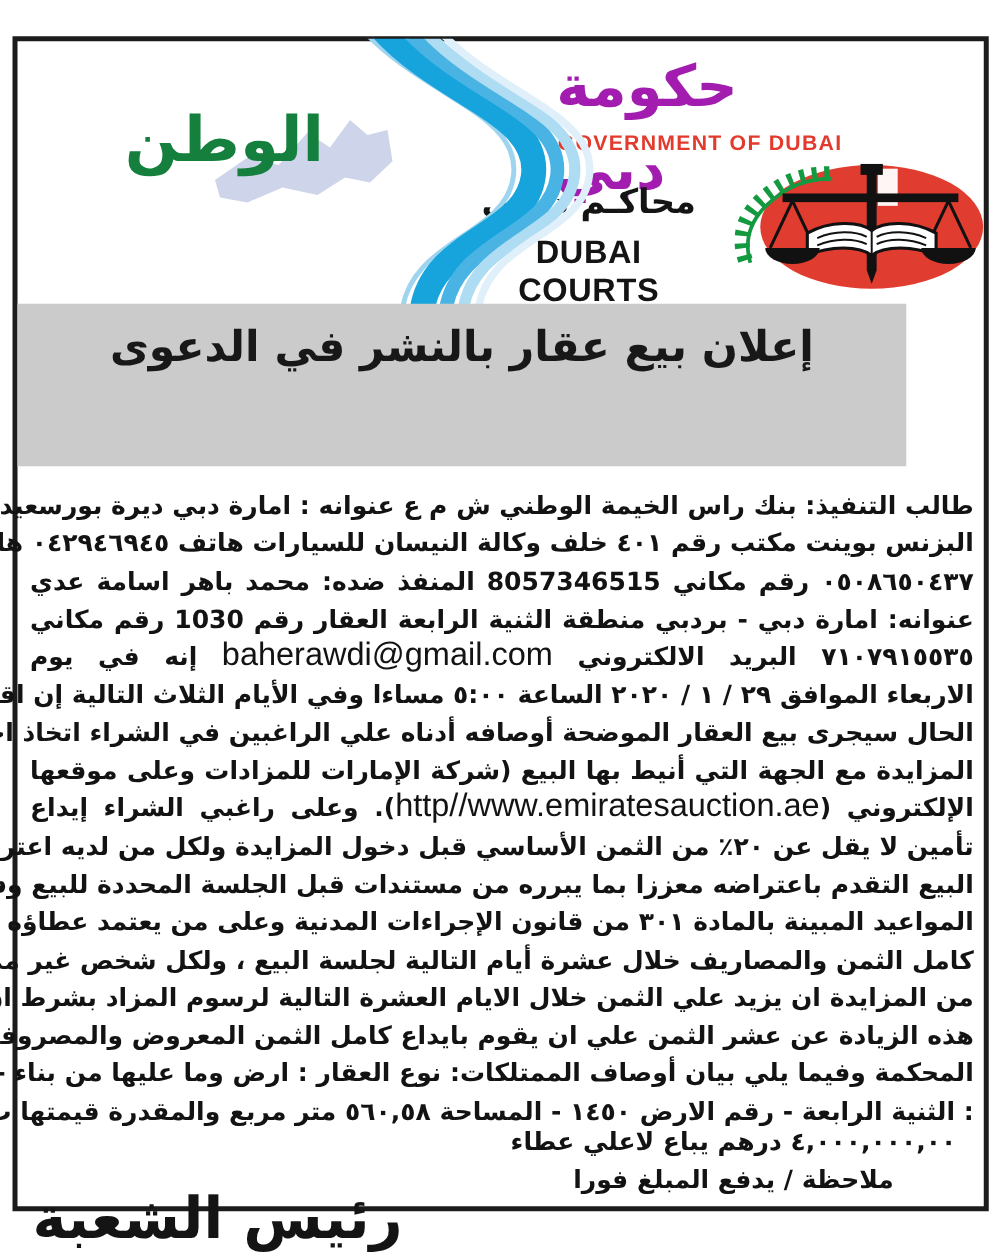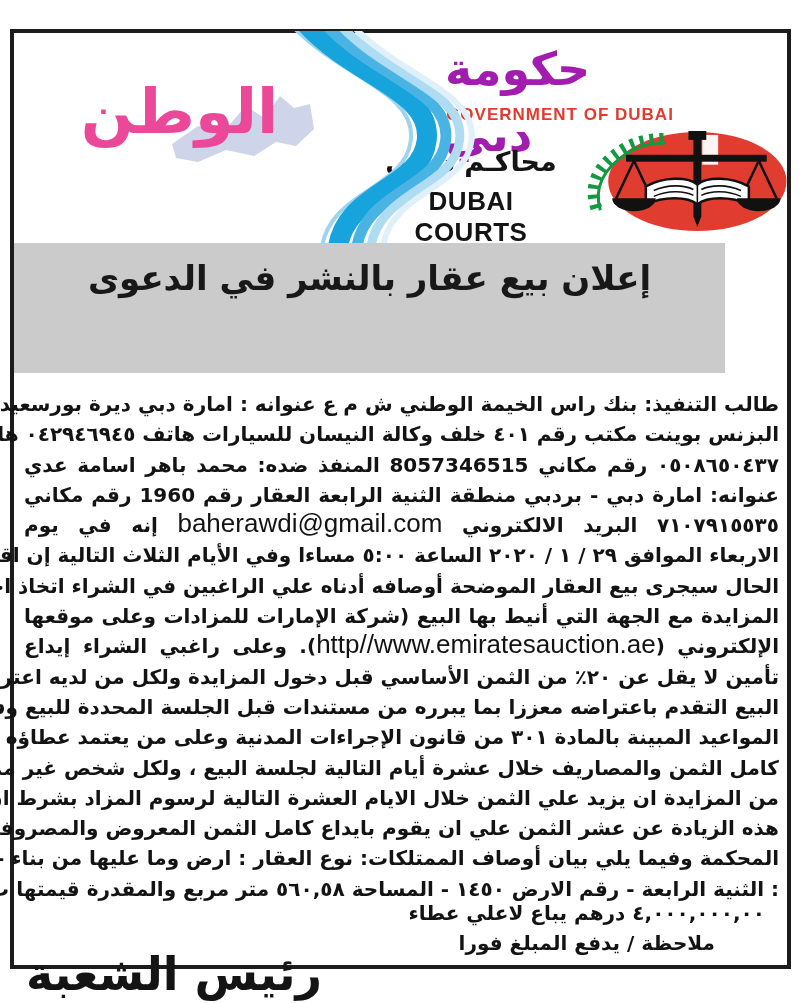--- a/index.html
+++ b/index.html
@@ -7,21 +7,21 @@
     position:relative;width:803px;height:1003px;background:#ffffff;overflow:hidden;
     font-family:"DejaVu Sans",sans-serif;color:#151515;direction:rtl;
   }
   .frame{position:absolute;left:10px;top:29px;width:773px;height:932px;border:4px solid #1c1c1c;background:#ffffff;}
 
   
   .uae-map{position:absolute;left:168px;top:84px;width:150px;height:95px;z-index:1;}
   .wave{position:absolute;left:205px;top:31px;width:320px;height:214px;z-index:1;}
   .paper-name{
     position:absolute;left:72px;top:72px;width:215px;z-index:2;text-align:center;
-    font-size:62px;font-weight:bold;color:#ec4899;line-height:80px;
+    font-size:50px;font-weight:bold;color:#15803d;line-height:80px;
   }
   .issue-line{
     position:absolute;left:26px;top:190px;width:268px;z-index:2;direction:rtl;
     font-size:19px;font-weight:bold;text-align:center;white-space:nowrap;color:#1b1b1b;
   }
 
   
   .gov-ar{position:absolute;left:445px;top:36px;width:230px;text-align:left;
     font-size:46px;font-weight:bold;color:#a21caf;line-height:66px;}
   .gov-en{position:absolute;left:435px;top:105px;width:250px;text-align:center;
@@ -92,21 +92,21 @@
   </svg>
 
   <div class="title-band">
     <div class="title-line first">إعلان بيع عقار بالنشر في الدعوى</div>
   </div>
 
   <div class="body-text" id="body-lines">
       <div class="body-line">طالب التنفيذ: بنك راس الخيمة الوطني ش م ع عنوانه : امارة دبي ديرة بورسعيد بناية</div>
       <div class="body-line">البزنس بوينت مكتب رقم ٤٠١ خلف وكالة النيسان للسيارات هاتف ٠٤٢٩٤٦٩٤٥ هاتف</div>
       <div class="body-line">٠٥٠٨٦٥٠٤٣٧ رقم مكاني 8057346515 المنفذ ضده: محمد باهر اسامة عدي</div>
-      <div class="body-line">عنوانه: امارة دبي - بردبي منطقة الثنية الرابعة العقار رقم 1960 رقم مكاني</div>
+      <div class="body-line">عنوانه: امارة دبي - بردبي منطقة الثنية الرابعة العقار رقم 1030 رقم مكاني</div>
       <div class="body-line">٧١٠٧٩١٥٥٣٥ البريد الالكتروني <span class="latin">baherawdi@gmail.com</span>  إنه في يوم</div>
       <div class="body-line">الاربعاء الموافق ٢٩ / ١ / ٢٠٢٠ الساعة ٥:٠٠ مساءا وفي الأيام الثلاث التالية إن اقتضى</div>
       <div class="body-line">الحال سيجرى بيع العقار الموضحة أوصافه أدناه علي الراغبين في الشراء اتخاذ اجراءات</div>
       <div class="body-line">المزايدة مع الجهة التي أنيط بها البيع (شركة الإمارات للمزادات وعلى موقعها</div>
       <div class="body-line">الإلكتروني (<span class="latin">http//www.emiratesauction.ae</span>). وعلى راغبي الشراء إيداع</div>
       <div class="body-line">تأمين لا يقل عن ٢٠٪ من الثمن الأساسي قبل دخول المزايدة ولكل من لديه اعتراض على</div>
       <div class="body-line">البيع التقدم باعتراضه معززا بما يبرره من مستندات قبل الجلسة المحددة للبيع وفي</div>
       <div class="body-line">المواعيد المبينة بالمادة ٣٠١ من قانون الإجراءات المدنية وعلى من يعتمد عطاؤه إيداع</div>
       <div class="body-line">كامل الثمن والمصاريف خلال عشرة أيام التالية لجلسة البيع ، ولكل شخص غير ممنوع</div>
       <div class="body-line">من المزايدة ان يزيد علي الثمن خلال الايام العشرة التالية لرسوم المزاد بشرط ان لا تقل</div>

